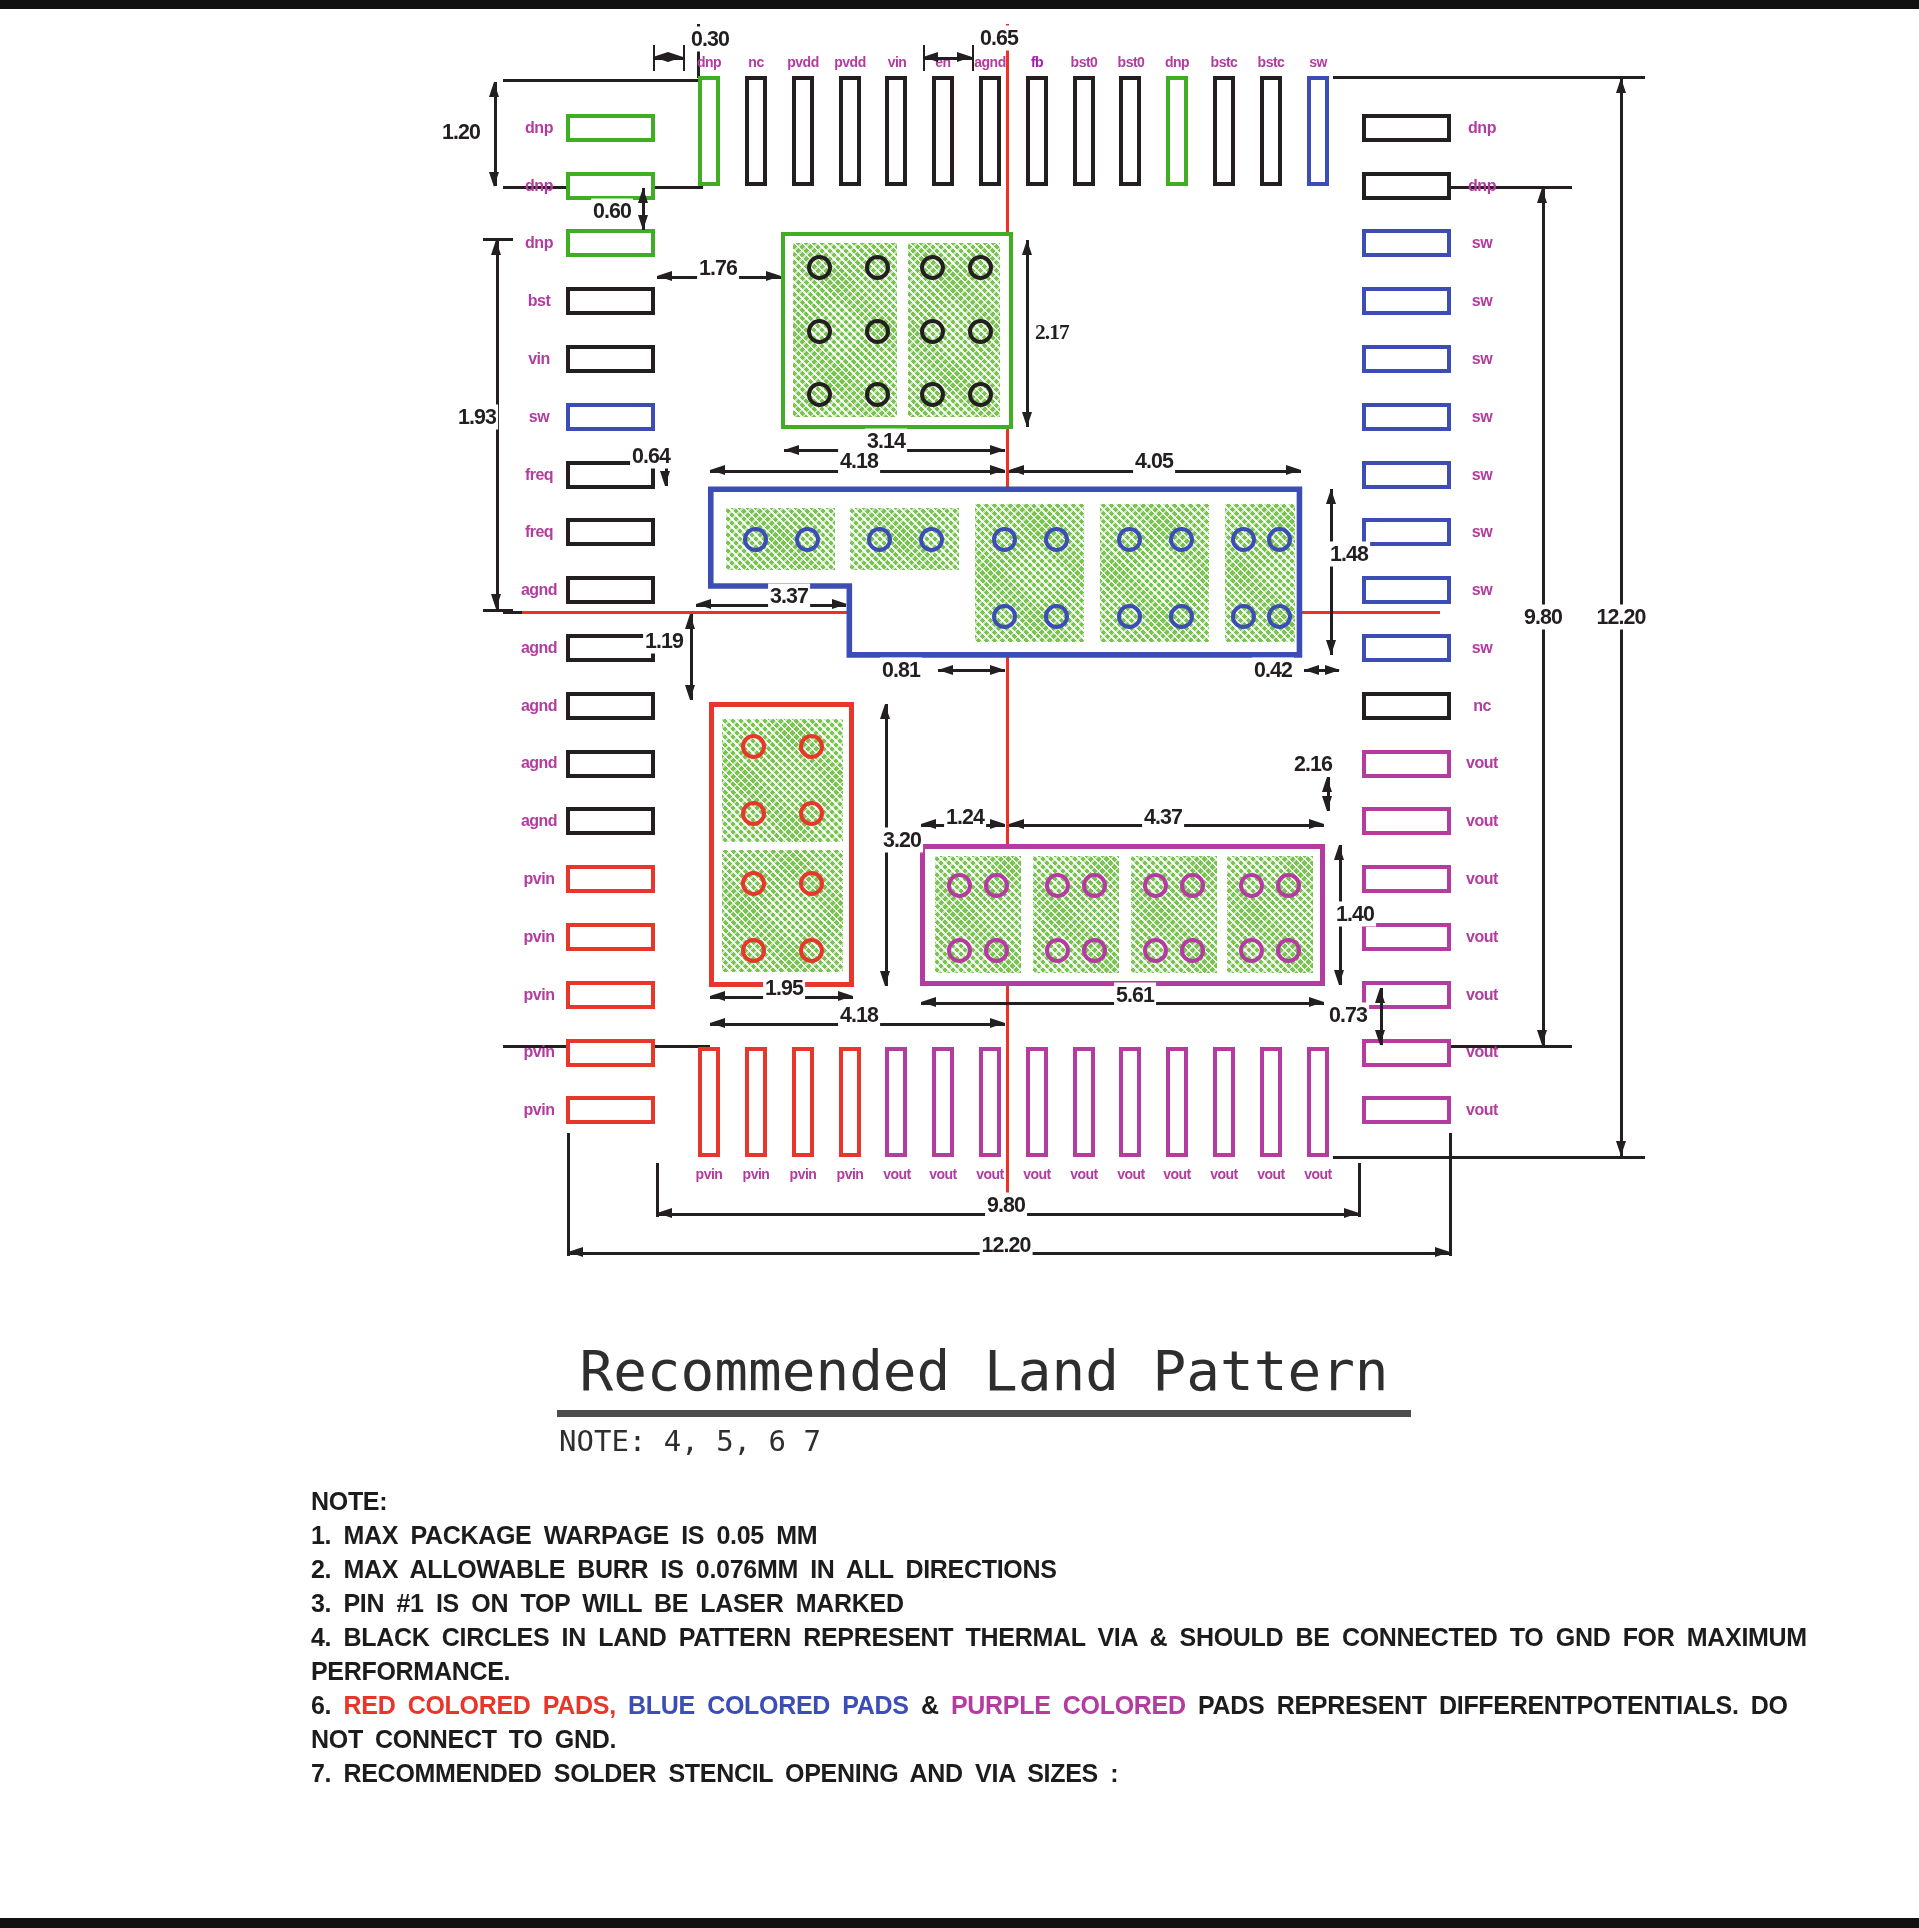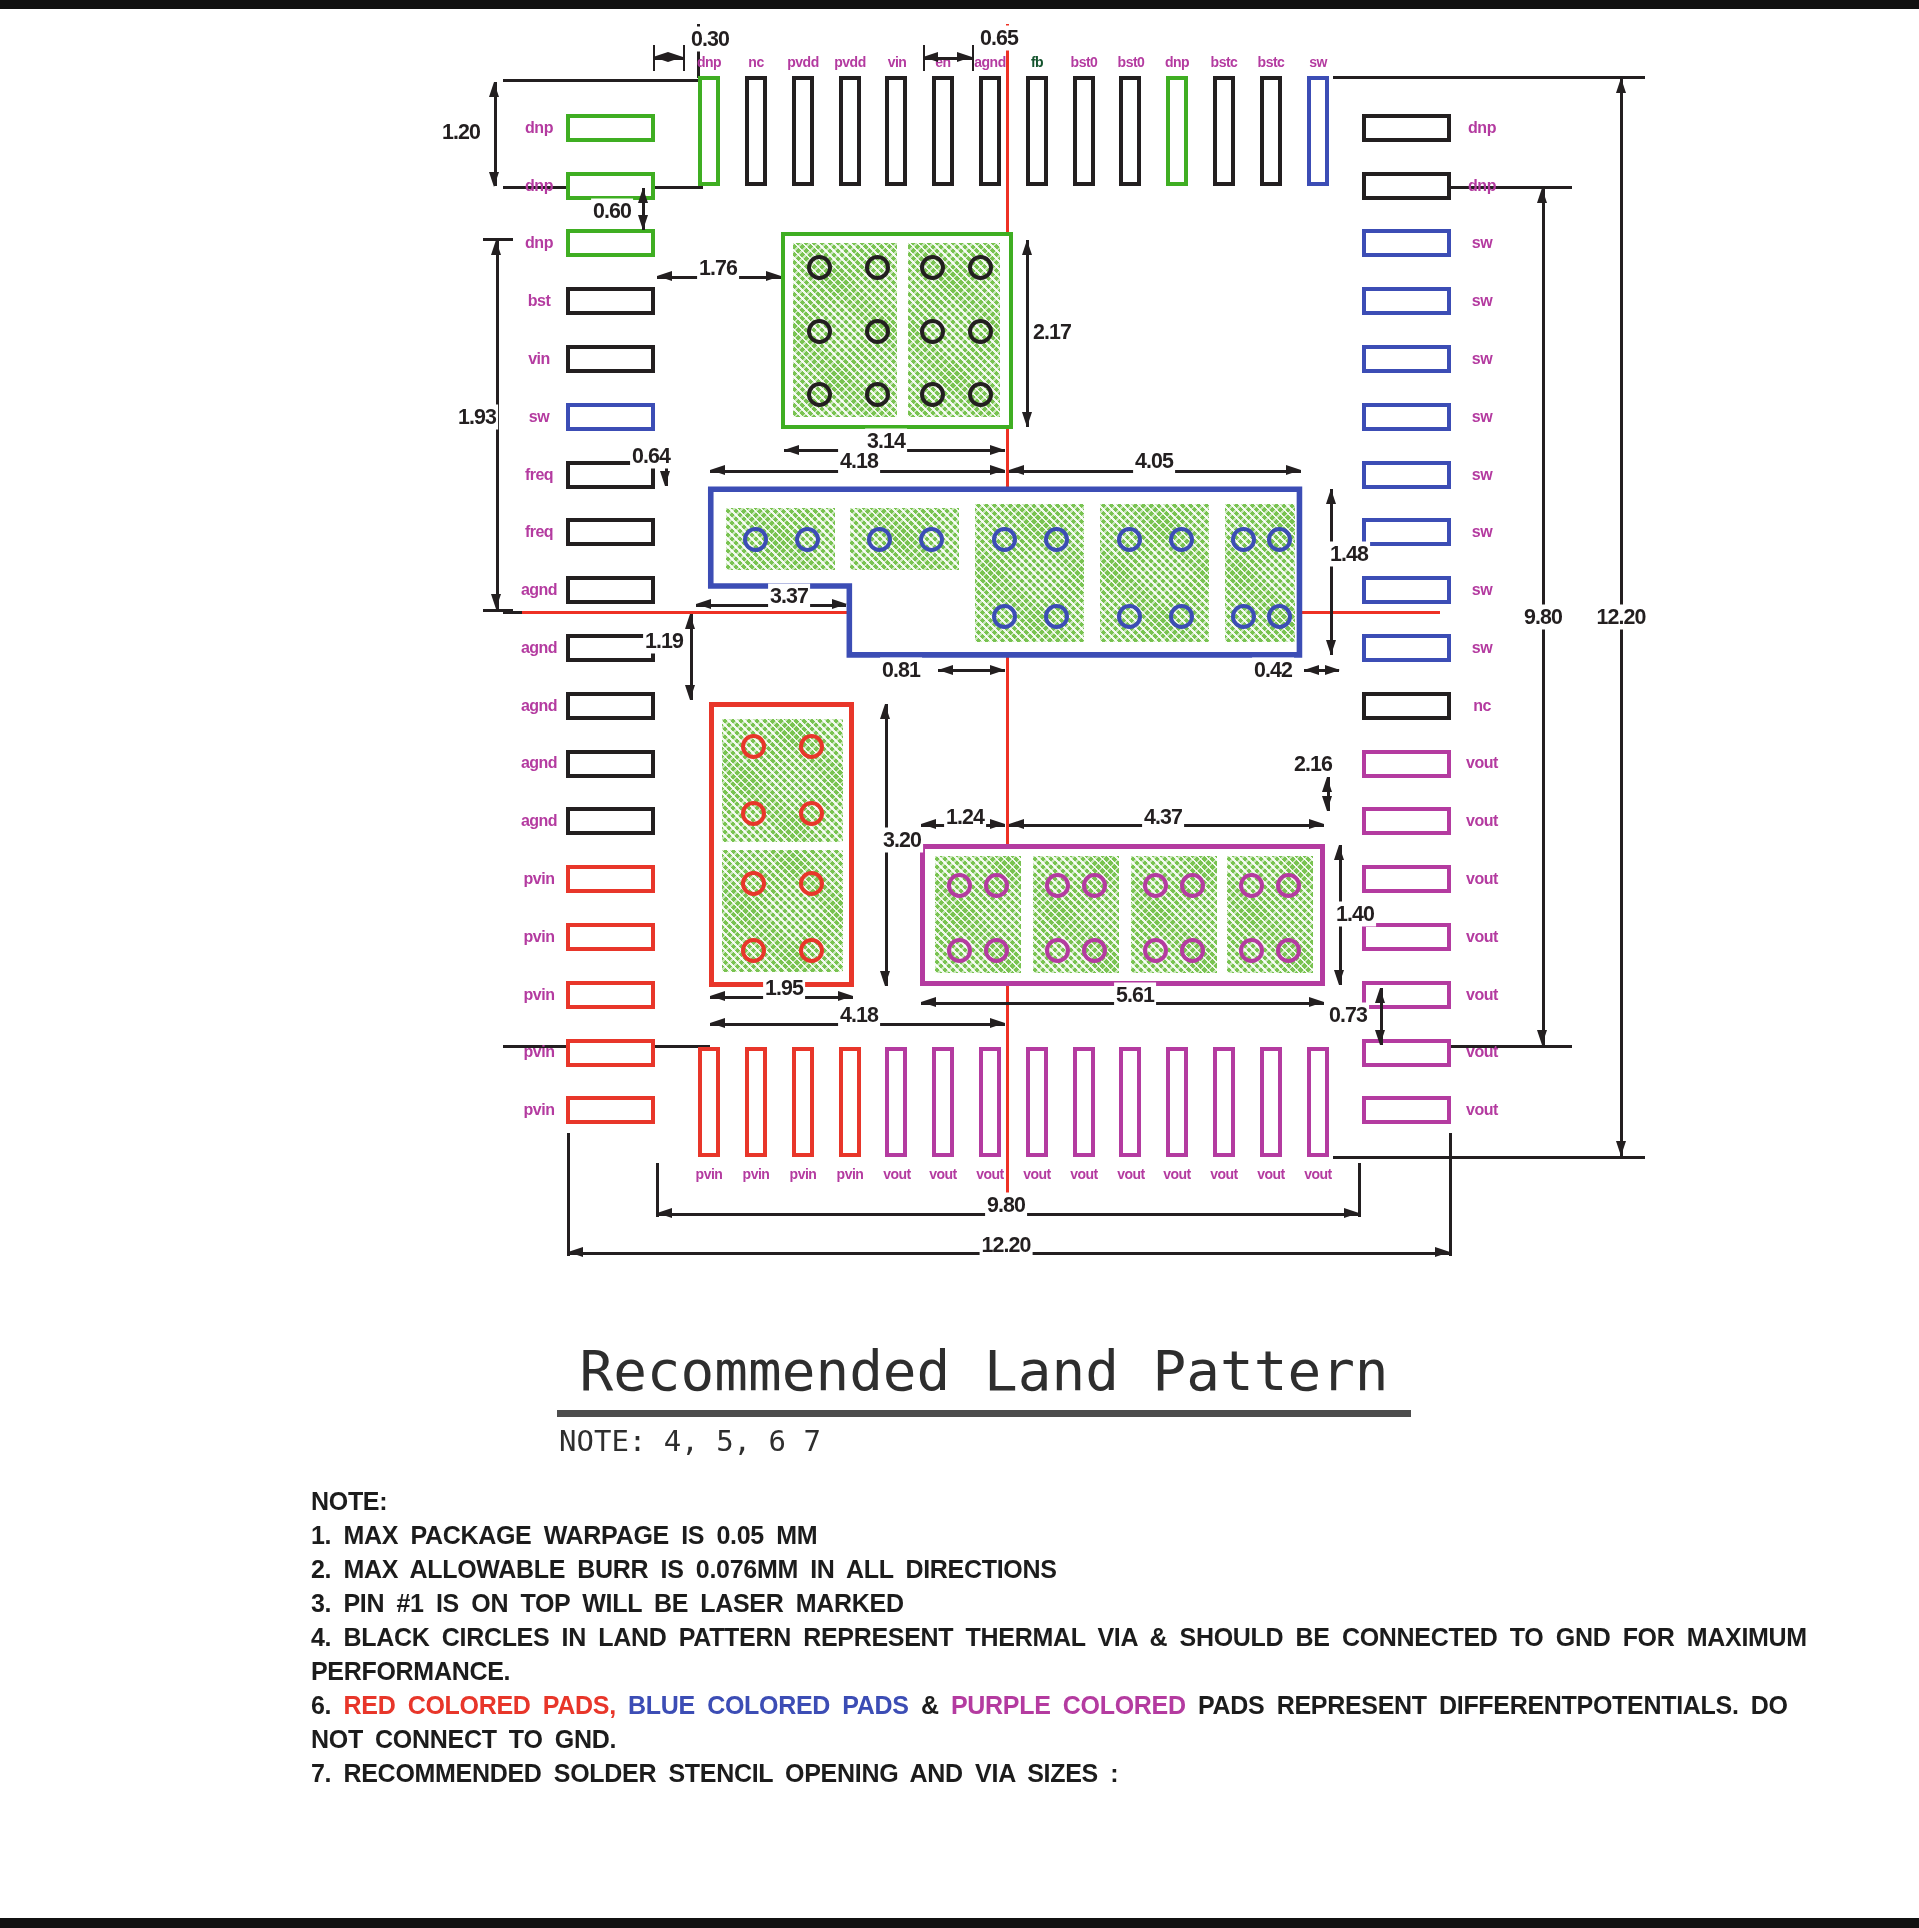--- a/index.html
+++ b/index.html
@@ -140,21 +140,21 @@
       <div class="pinlabel toplabel" style="left: 803px; top: 62px; color: rgb(180, 59, 160);">pvdd</div>
       <div class="pad" style="left: 839px; top: 76px; width: 22.4px; height: 110px; border: 4.7px solid rgb(35, 31, 32);"></div>
       <div class="pinlabel toplabel" style="left: 850px; top: 62px; color: rgb(180, 59, 160);">pvdd</div>
       <div class="pad" style="left: 885px; top: 76px; width: 22.4px; height: 110px; border: 4.7px solid rgb(35, 31, 32);"></div>
       <div class="pinlabel toplabel" style="left: 897px; top: 62px; color: rgb(180, 59, 160);">vin</div>
       <div class="pad" style="left: 932px; top: 76px; width: 22.4px; height: 110px; border: 4.7px solid rgb(35, 31, 32);"></div>
       <div class="pinlabel toplabel" style="left: 943px; top: 62px; color: rgb(180, 59, 160);">en</div>
       <div class="pad" style="left: 979px; top: 76px; width: 22.4px; height: 110px; border: 4.7px solid rgb(35, 31, 32);"></div>
       <div class="pinlabel toplabel" style="left: 990px; top: 62px; color: rgb(180, 59, 160);">agnd</div>
       <div class="pad" style="left: 1026px; top: 76px; width: 22.4px; height: 110px; border: 4.7px solid rgb(35, 31, 32);"></div>
-      <div class="pinlabel toplabel" style="left: 1037px; top: 62px; color: #14532d;">fb</div>
+      <div class="pinlabel toplabel" style="left: 1037px; top: 62px; color: #a21caf;">fb</div>
       <div class="pad" style="left: 1073px; top: 76px; width: 22.4px; height: 110px; border: 4.7px solid rgb(35, 31, 32);"></div>
       <div class="pinlabel toplabel" style="left: 1084px; top: 62px; color: rgb(180, 59, 160);">bst0</div>
       <div class="pad" style="left: 1119px; top: 76px; width: 22.4px; height: 110px; border: 4.7px solid rgb(35, 31, 32);"></div>
       <div class="pinlabel toplabel" style="left: 1131px; top: 62px; color: rgb(180, 59, 160);">bst0</div>
       <div class="pad" style="left: 1166px; top: 76px; width: 22.4px; height: 110px; border: 4.7px solid rgb(63, 174, 34);"></div>
       <div class="pinlabel toplabel" style="left: 1177px; top: 62px; color: rgb(180, 59, 160);">dnp</div>
       <div class="pad" style="left: 1213px; top: 76px; width: 22.4px; height: 110px; border: 4.7px solid rgb(35, 31, 32);"></div>
       <div class="pinlabel toplabel" style="left: 1224px; top: 62px; color: rgb(180, 59, 160);">bstc</div>
       <div class="pad" style="left: 1260px; top: 76px; width: 22.4px; height: 110px; border: 4.7px solid rgb(35, 31, 32);"></div>
       <div class="pinlabel toplabel" style="left: 1271px; top: 62px; color: rgb(180, 59, 160);">bstc</div>
@@ -276,21 +276,21 @@
       <div class="arrow" style="left: 638px; top: 188px; border-left: 5.6px solid transparent; border-right: 5.6px solid transparent; border-bottom: 15px solid rgb(35, 31, 32);"></div>
       <div class="arrow" style="left: 638px; top: 215px; border-left: 5.6px solid transparent; border-right: 5.6px solid transparent; border-top: 15px solid rgb(35, 31, 32);"></div>
       <div class="dimlabel" style="left: 612px; top: 211px;">0.60</div>
       <div class="dimline" style="left: 657px; top: 276px; width: 124px; height: 2.8px;"></div>
       <div class="arrow" style="left: 657px; top: 271px; border-top: 5.6px solid transparent; border-bottom: 5.6px solid transparent; border-right: 15px solid rgb(35, 31, 32);"></div>
       <div class="arrow" style="left: 766px; top: 271px; border-top: 5.6px solid transparent; border-bottom: 5.6px solid transparent; border-left: 15px solid rgb(35, 31, 32);"></div>
       <div class="dimlabel" style="left: 718px; top: 268px;">1.76</div>
       <div class="dimline" style="left: 1026px; top: 240px; width: 2.8px; height: 187px;"></div>
       <div class="arrow" style="left: 1022px; top: 240px; border-left: 5.6px solid transparent; border-right: 5.6px solid transparent; border-bottom: 15px solid rgb(35, 31, 32);"></div>
       <div class="arrow" style="left: 1022px; top: 412px; border-left: 5.6px solid transparent; border-right: 5.6px solid transparent; border-top: 15px solid rgb(35, 31, 32);"></div>
-      <div class="dimlabel" style="left: 1052px; top: 332px;">2.17</div>
+      <div class="dimlabel" style="left: 1052px; top: 332px; font-family: Liberation Serif, serif;">2.17</div>
       <div class="dimline" style="left: 496px; top: 240px; width: 2.8px; height: 369px;"></div>
       <div class="arrow" style="left: 491px; top: 240px; border-left: 5.6px solid transparent; border-right: 5.6px solid transparent; border-bottom: 15px solid rgb(35, 31, 32);"></div>
       <div class="arrow" style="left: 491px; top: 594px; border-left: 5.6px solid transparent; border-right: 5.6px solid transparent; border-top: 15px solid rgb(35, 31, 32);"></div>
       <div class="dimlabel" style="left: 477px; top: 417px;">1.93</div>
       <div class="dimline" style="left: 665px; top: 445px; width: 2.8px; height: 41px;"></div>
       <div class="arrow" style="left: 660px; top: 445px; border-left: 5.6px solid transparent; border-right: 5.6px solid transparent; border-bottom: 15px solid rgb(35, 31, 32);"></div>
       <div class="arrow" style="left: 660px; top: 471px; border-left: 5.6px solid transparent; border-right: 5.6px solid transparent; border-top: 15px solid rgb(35, 31, 32);"></div>
       <div class="dimlabel" style="left: 651px; top: 456px;">0.64</div>
       <div class="dimline" style="left: 784px; top: 449px; width: 221px; height: 2.8px;"></div>
       <div class="arrow" style="left: 784px; top: 445px; border-top: 5.6px solid transparent; border-bottom: 5.6px solid transparent; border-right: 15px solid rgb(35, 31, 32);"></div>

